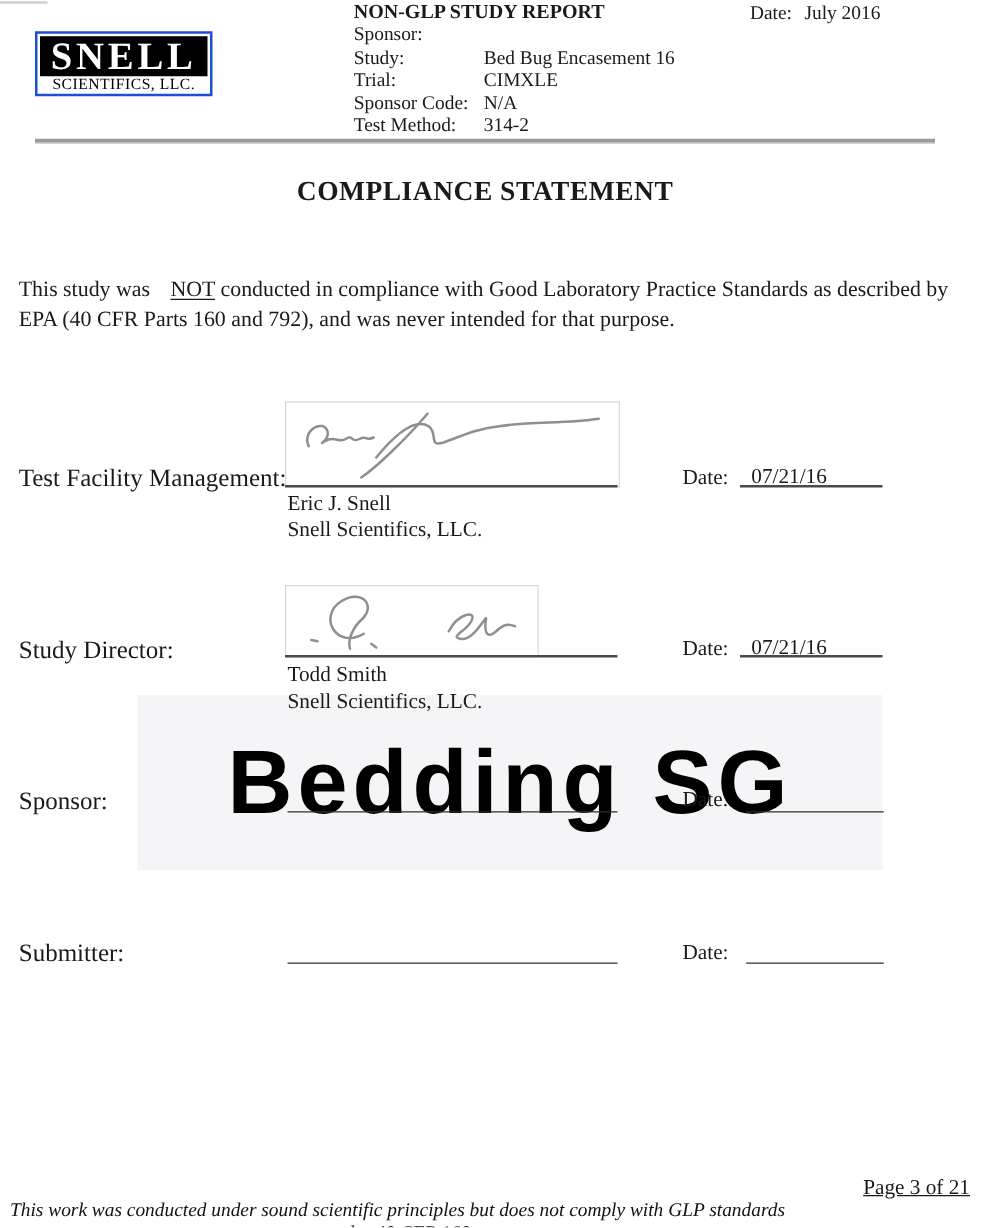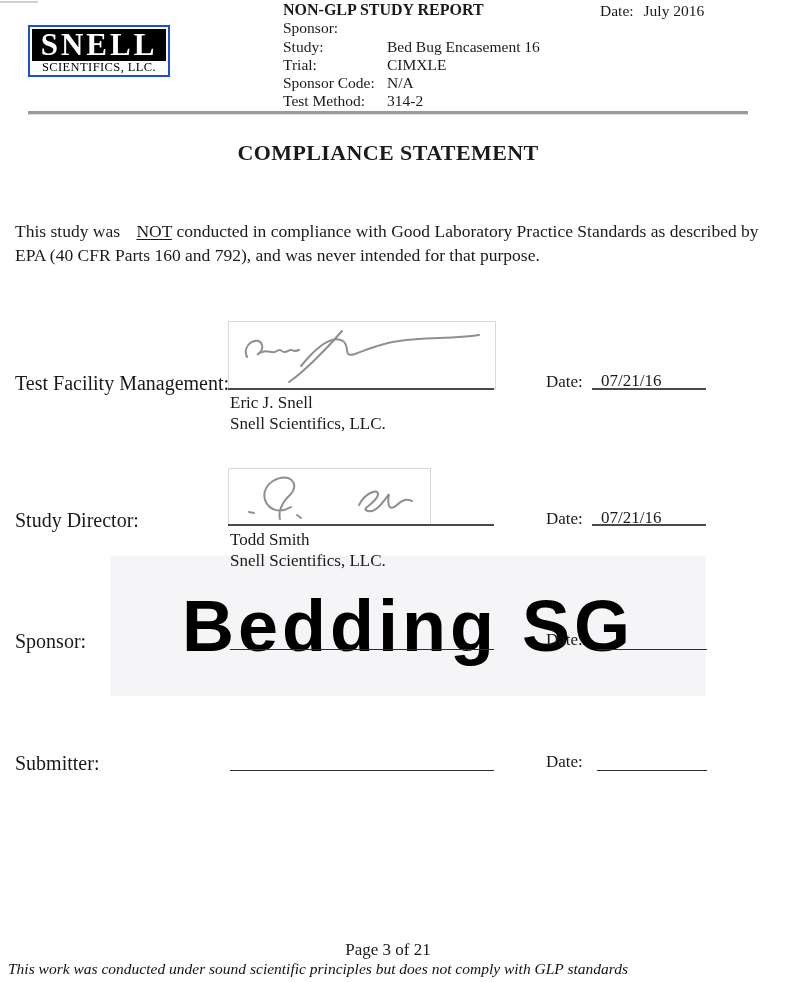--- a/index.html
+++ b/index.html
@@ -66,21 +66,21 @@
   .role{font-size:20px;}
   .sig-line{height:0;border-top:2px solid #4a4a4a;}
   .sig-line.thin{border-top:1.6px solid #2e2e2e;}
   .sig-box{border:1px solid #d9d9d9;background:#fff;}
   .sig-box svg{display:block;width:100%;height:100%;}
   .name-block{font-size:17px;line-height:20.5px;}
   .date-label{font-size:17px;}
   .date-value{font-size:17px;}
 
   
-  .footer-page{position:absolute;left:0;top:940px;width:776px;text-align:center;font-size:17px;}
+  .footer-page{position:absolute;left:0;top:940px;width:776px;text-align:right;font-size:17px;text-decoration:underline;}
   .footer-note{
     position:absolute;left:0;top:960px;width:636px;text-align:center;
     font-style:italic;font-size:15.5px;color:#111;
   }
 </style>
 </head>
 <body>
 
 <div class="page">
 

